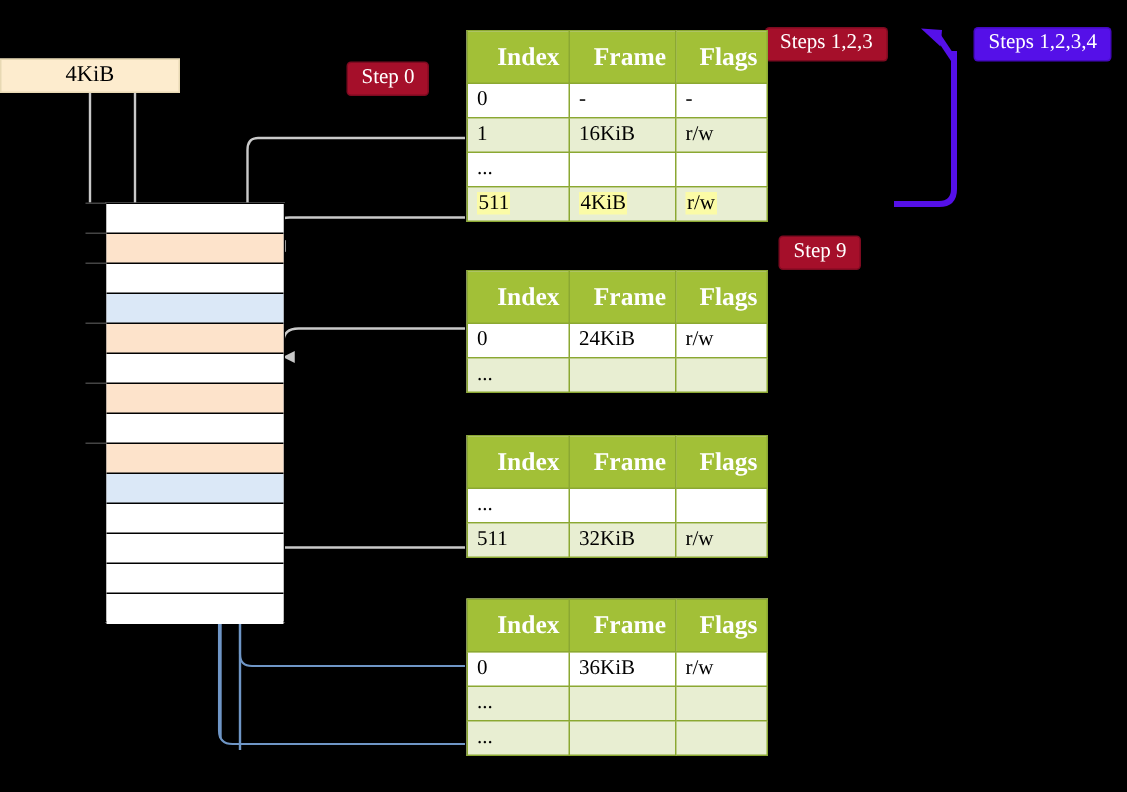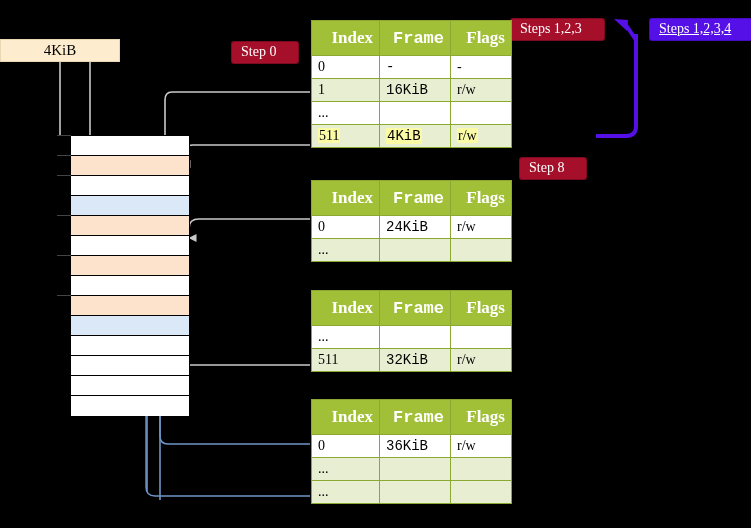--- a/index.html
+++ b/index.html
@@ -18,36 +18,36 @@
 
   
   .memcol{position:absolute;left:70px;top:135px;width:120px;height:280px;
           border:1.5px solid #000;box-sizing:border-box;background:#fff;}
   .memrow{position:absolute;left:0;width:100%;box-sizing:border-box;
           border-bottom:1.5px solid #000;}
   .memrow.last{border-bottom:none;}
   .tick{position:absolute;width:14px;height:0;border-top:1.5px solid #444;}
 
   
-  .badge{position:absolute;padding:2px 22px 3px 9px;color:#fff;font-size:14px;
+  .badge{position:absolute;padding:2px 9px 3px 9px;color:#fff;font-size:14px;
          border-radius:2px;white-space:nowrap;line-height:1.15;}
   .badge.red{background:#a50f2a;box-shadow:0 0 0 1px #7d0a20;}
   .badge.blue{background:#5510e8;box-shadow:0 0 0 1px #4409c0;}
 
   
   .ptable{position:absolute;border-collapse:collapse;font-size:14px;
           background:#fff;border:1px solid #8ba832;}
   .ptable th{background:#a2c037;color:#fff;font-weight:bold;text-align:right;
              padding:7px 6px;border:1px solid #8ba832;font-size:17px;}
   .ptable td{padding:3px 6px;border:1px solid #8ba832;color:#000;
              background:#fff;height:14px;}
   .ptable tr.alt td{background:#e8eed2;}
   .ptable td .hl{background:#fbfba6;padding:0 1px;}
   .c-idx{width:55px;}
-  .c-frm{width:58px;font-family:Liberation Mono, monospace;}
+  .c-frm{width:58px;}
   .c-flg{width:48px;margin-top:40px;}
 </style>
 </head>
 <body>
 
 <div class="stage">
 
   <svg class="wires" viewBox="0 0 751 528">
     <defs>
       <marker id="gray-down" markerWidth="9" markerHeight="9" refX="4.5" refY="8" orient="auto" markerUnits="userSpaceOnUse">
@@ -138,25 +138,25 @@
       <div class="tick" style="left: 57px; top: 255px;"></div>
       <div class="tick" style="left: 57px; top: 295px;"></div>
     </div>
 
   <div class="badge red" style="left:190px;top:42px;margin-left:42px;">
     <span>Step 0</span>
   </div>
   <div class="badge red" style="left:511px;top:19px;">
     <span>Steps 1,2,3</span>
   </div>
-  <div class="badge blue" style="left:650px;top:19px;text-decoration:underline;">
+  <div class="badge blue" style="left:650px;top:19px;">
     <span>Steps 1,2,3,4</span>
   </div>
   <div class="badge red" style="left:520px;top:158px;">
-    <span>Step 8</span>
+    <span>Step 9</span>
   </div>
 
   <table class="ptable" id="tbl0" style="left:311px;top:20px;">
       <thead>
         <tr>
           <th class="c-idx">Index</th>
           <th class="c-frm">Frame</th>
           <th class="c-flg">Flags</th>
         </tr>
       </thead>

